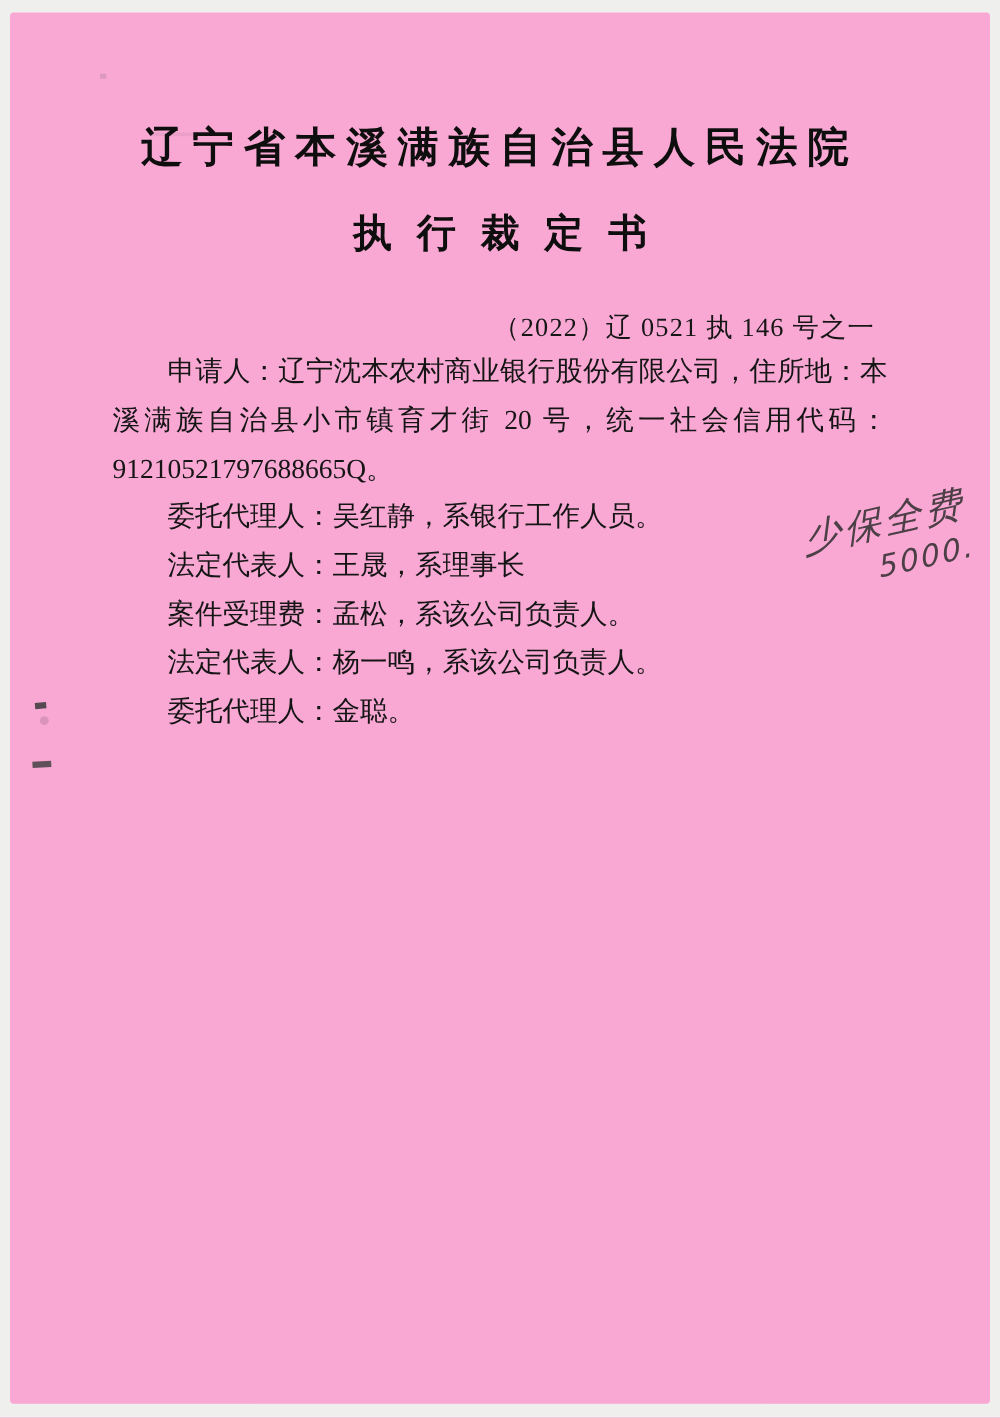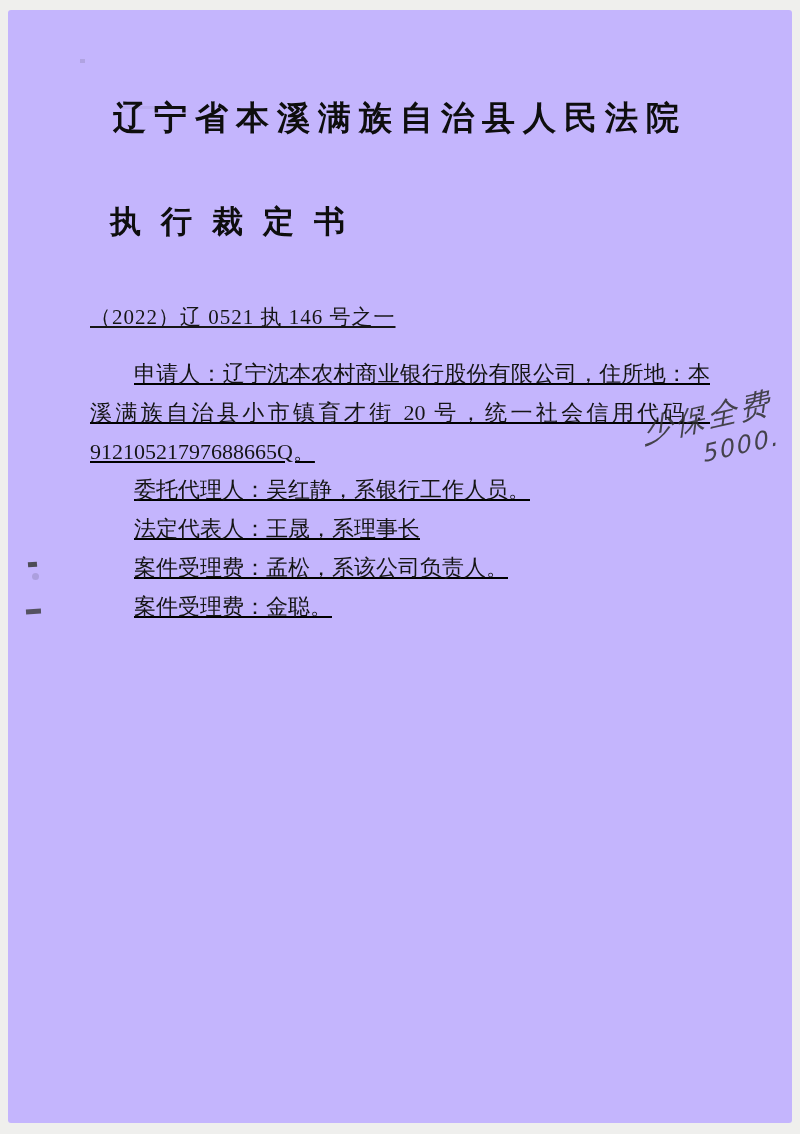--- a/index.html
+++ b/index.html
@@ -4,48 +4,48 @@
 <style>
   html,body{margin:0;padding:0;}
   body{
     width:800px;height:1134px;
     background:#efefed;
     font-family:"Liberation Serif","DejaVu Serif",serif;
     position:relative;overflow:hidden;
   }
   .paper{
     position:absolute;left:8px;top:10px;width:784px;height:1113px;
-    background:#c4b5fd;border-radius:3px;
+    background:#f9a8d4;border-radius:3px;
   }
   .content{
     position:absolute;left:82px;top:0;width:620px;
   }
   .court{
     margin-top:86px;
     text-align:center;
     font-size:33px;font-weight:bold;color:#0e0e0e;
     letter-spacing:8px;
     white-space:nowrap;
   }
   .doctitle{
-    margin-top:60px;
+    margin-top:25px;
+    text-align:center;
     font-size:31px;font-weight:bold;color:#0e0e0e;
     letter-spacing:20px;text-indent:20px;
     white-space:nowrap;
   }
   .caseno{
-    margin-top:60px;
+    margin-top:40px;
+    text-align:right;
     padding-right:10px;
     font-size:21px;color:#161616;
     letter-spacing:1px;
-    text-decoration:underline;
   }
   .bodytext{
-    margin-top:24px;
-    text-decoration:underline;
+    margin-top:2px;
   }
   .bodytext p{
     margin:0;
     font-size:22px;color:#151515;
     line-height:38.8px;
     text-align:justify;
     text-justify:inter-ideograph;
     text-indent:2em;
   }
   .handnote{
@@ -75,21 +75,22 @@
 
     <div class="doctitle">执行裁定书</div>
 
     <div class="caseno">（2022）辽 0521 执 146 号之一</div>
 
     <div class="bodytext">
       <p>申请人：辽宁沈本农村商业银行股份有限公司，住所地：本溪满族自治县小市镇育才街 20 号，统一社会信用代码：91210521797688665Q。</p>
       <p>委托代理人：吴红静，系银行工作人员。</p>
       <p>法定代表人：王晟，系理事长</p>
       <p>案件受理费：孟松，系该公司负责人。</p>
-      <p>案件受理费：金聪。</p>
+      <p>法定代表人：杨一鸣，系该公司负责人。</p>
+      <p>委托代理人：金聪。</p>
     </div>
 
   </div>
 
   <div class="handnote">
     <div class="hw1">少保全费</div>
     <div class="hw2">5000.</div>
   </div>
 
   <div class="speck sp1"></div>

